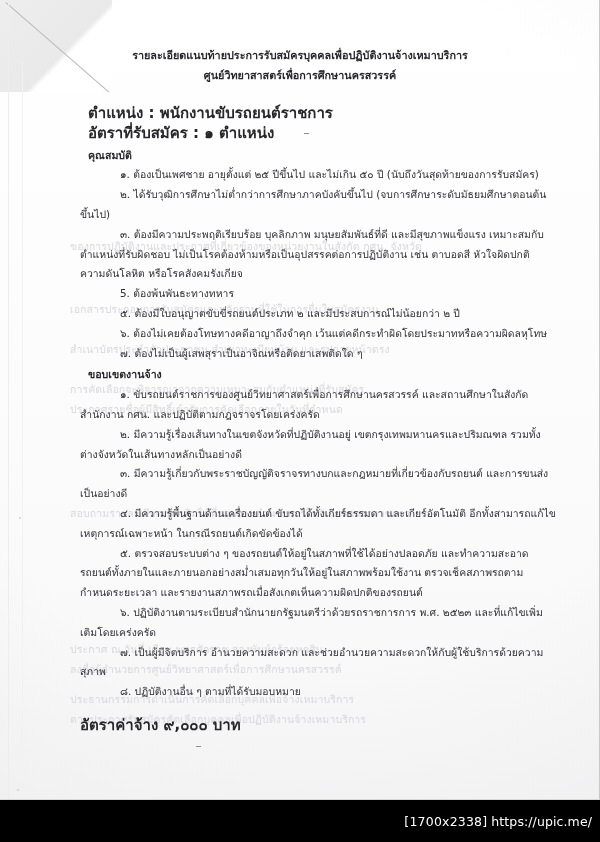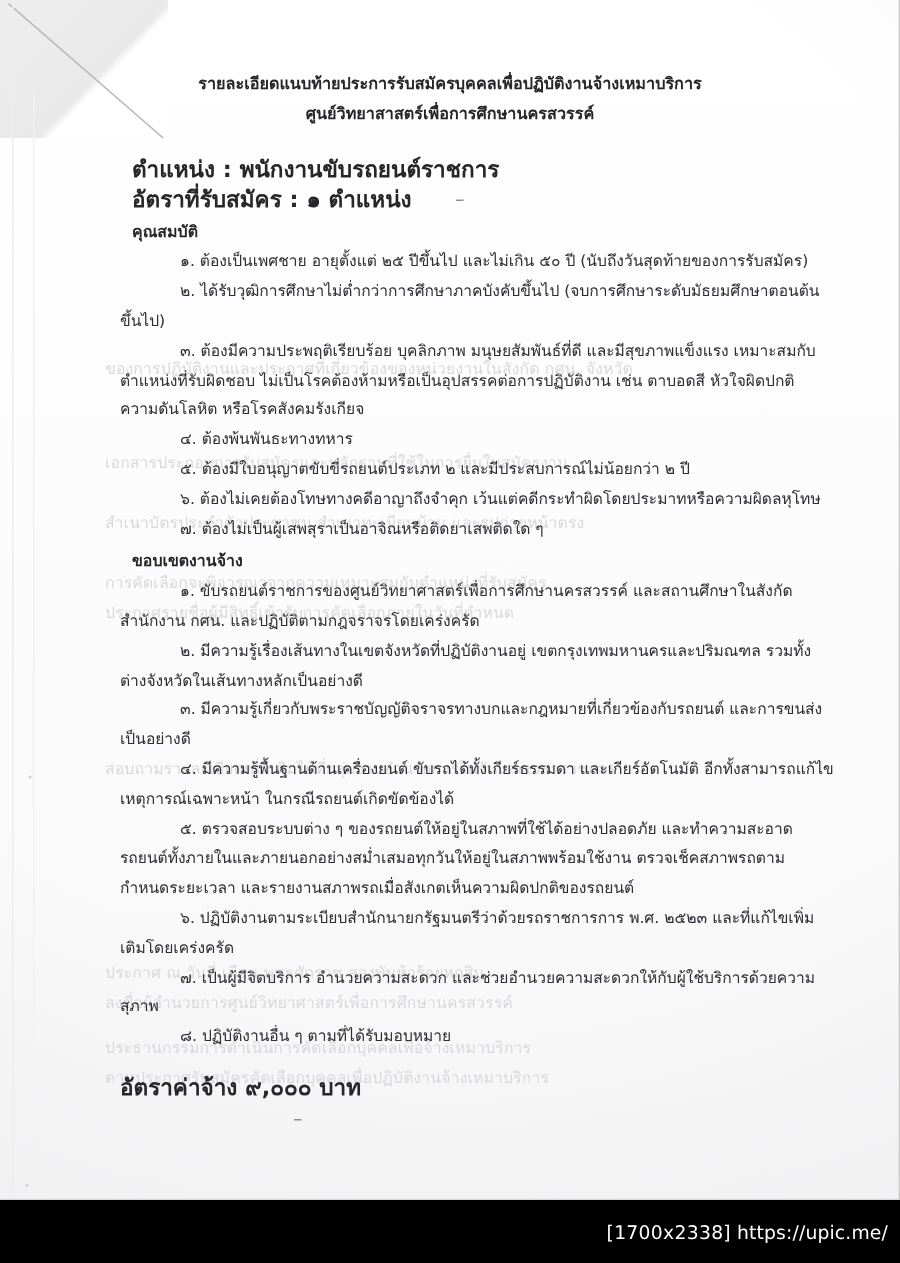--- a/index.html
+++ b/index.html
@@ -266,21 +266,21 @@
         <div class="lbl">
           <span>อัตราที่รับสมัคร :</span>
           <span class="val">๑ ตำแหน่ง</span>
         </div>
 
         <div class="section-head">คุณสมบัติ</div>
 
         <div class="item">๑. ต้องเป็นเพศชาย อายุตั้งแต่ ๒๕ ปีขึ้นไป และไม่เกิน ๕๐ ปี (นับถึงวันสุดท้ายของการรับสมัคร)</div>
         <div class="item">๒. ได้รับวุฒิการศึกษาไม่ต่ำกว่าการศึกษาภาคบังคับขึ้นไป (จบการศึกษาระดับมัธยมศึกษาตอนต้นขึ้นไป)</div>
         <div class="item">๓. ต้องมีความประพฤติเรียบร้อย บุคลิกภาพ มนุษยสัมพันธ์ที่ดี และมีสุขภาพแข็งแรง เหมาะสมกับตำแหน่งที่รับผิดชอบ ไม่เป็นโรคต้องห้ามหรือเป็นอุปสรรคต่อการปฏิบัติงาน เช่น ตาบอดสี หัวใจผิดปกติ ความดันโลหิต หรือโรคสังคมรังเกียจ</div>
-        <div class="item">๔. ต้องพ้นพันธะทางทหาร</div>
+        <div class="item">5. ต้องพ้นพันธะทางทหาร</div>
         <div class="item">๕. ต้องมีใบอนุญาตขับขี่รถยนต์ประเภท ๒ และมีประสบการณ์ไม่น้อยกว่า ๒ ปี</div>
         <div class="item">๖. ต้องไม่เคยต้องโทษทางคดีอาญาถึงจำคุก เว้นแต่คดีกระทำผิดโดยประมาทหรือความผิดลหุโทษ</div>
         <div class="item">๗. ต้องไม่เป็นผู้เสพสุราเป็นอาจิณหรือติดยาเสพติดใด ๆ</div>
 
         <div class="section-head">ขอบเขตงานจ้าง</div>
 
         <div class="item">๑. ขับรถยนต์ราชการของศูนย์วิทยาศาสตร์เพื่อการศึกษานครสวรรค์ และสถานศึกษาในสังกัดสำนักงาน กศน. และปฏิบัติตามกฎจราจรโดยเคร่งครัด</div>
         <div class="item">๒. มีความรู้เรื่องเส้นทางในเขตจังหวัดที่ปฏิบัติงานอยู่ เขตกรุงเทพมหานครและปริมณฑล รวมทั้งต่างจังหวัดในเส้นทางหลักเป็นอย่างดี</div>
         <div class="item">๓. มีความรู้เกี่ยวกับพระราชบัญญัติจราจรทางบกและกฎหมายที่เกี่ยวข้องกับรถยนต์ และการขนส่งเป็นอย่างดี</div>
         <div class="item">๔. มีความรู้พื้นฐานด้านเครื่องยนต์ ขับรถได้ทั้งเกียร์ธรรมดา และเกียร์อัตโนมัติ อีกทั้งสามารถแก้ไขเหตุการณ์เฉพาะหน้า ในกรณีรถยนต์เกิดขัดข้องได้</div>

